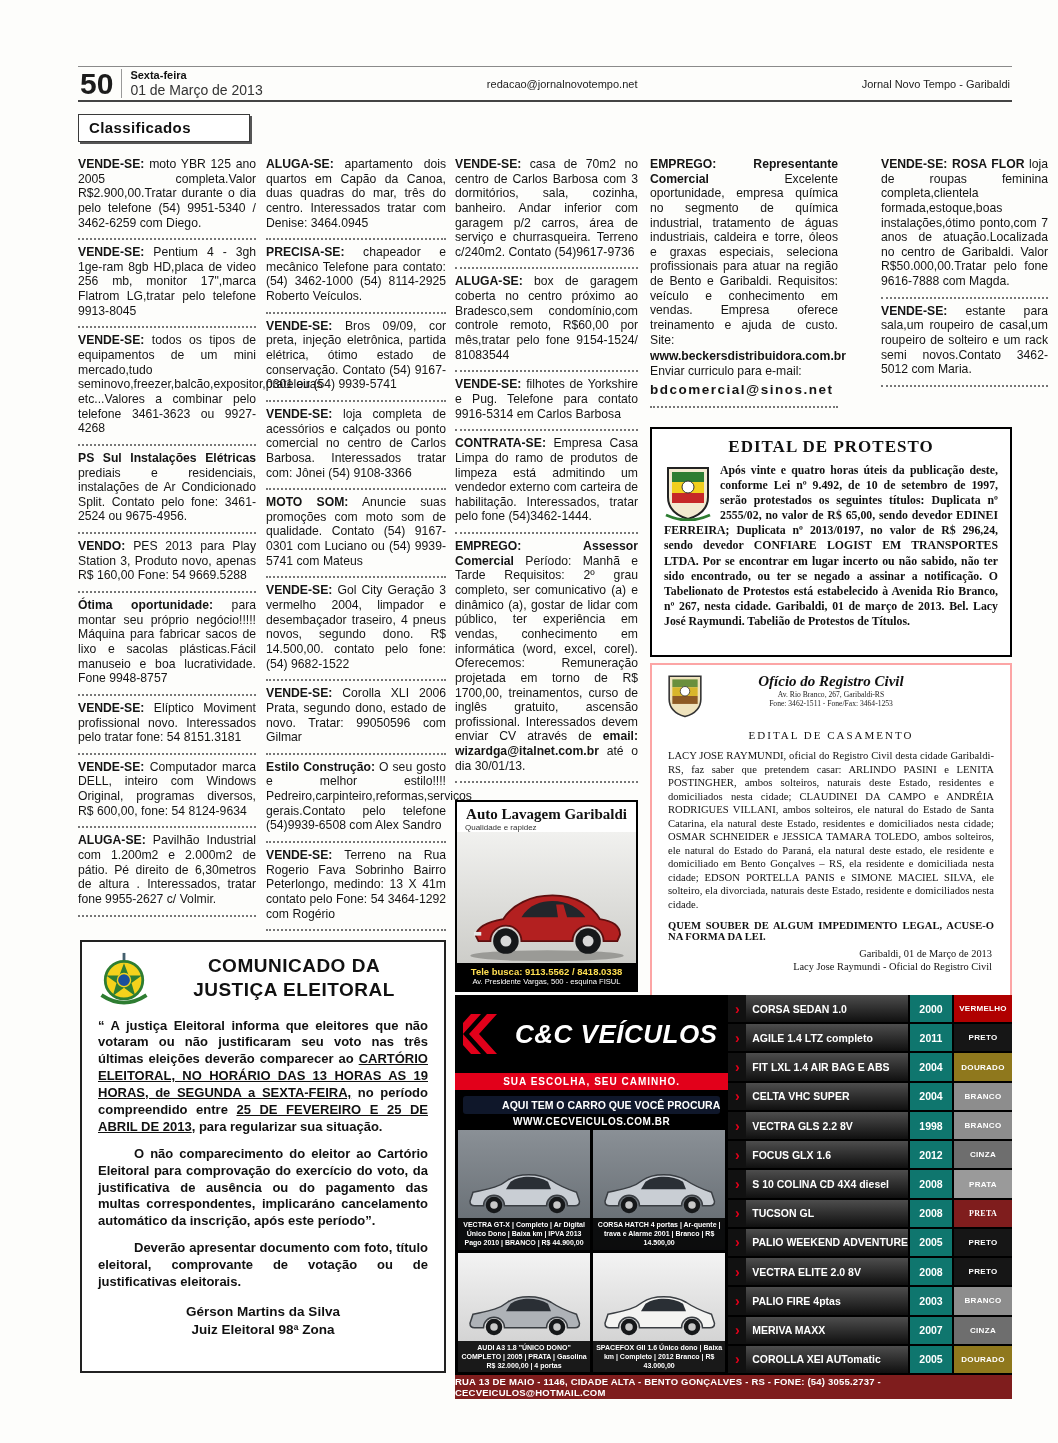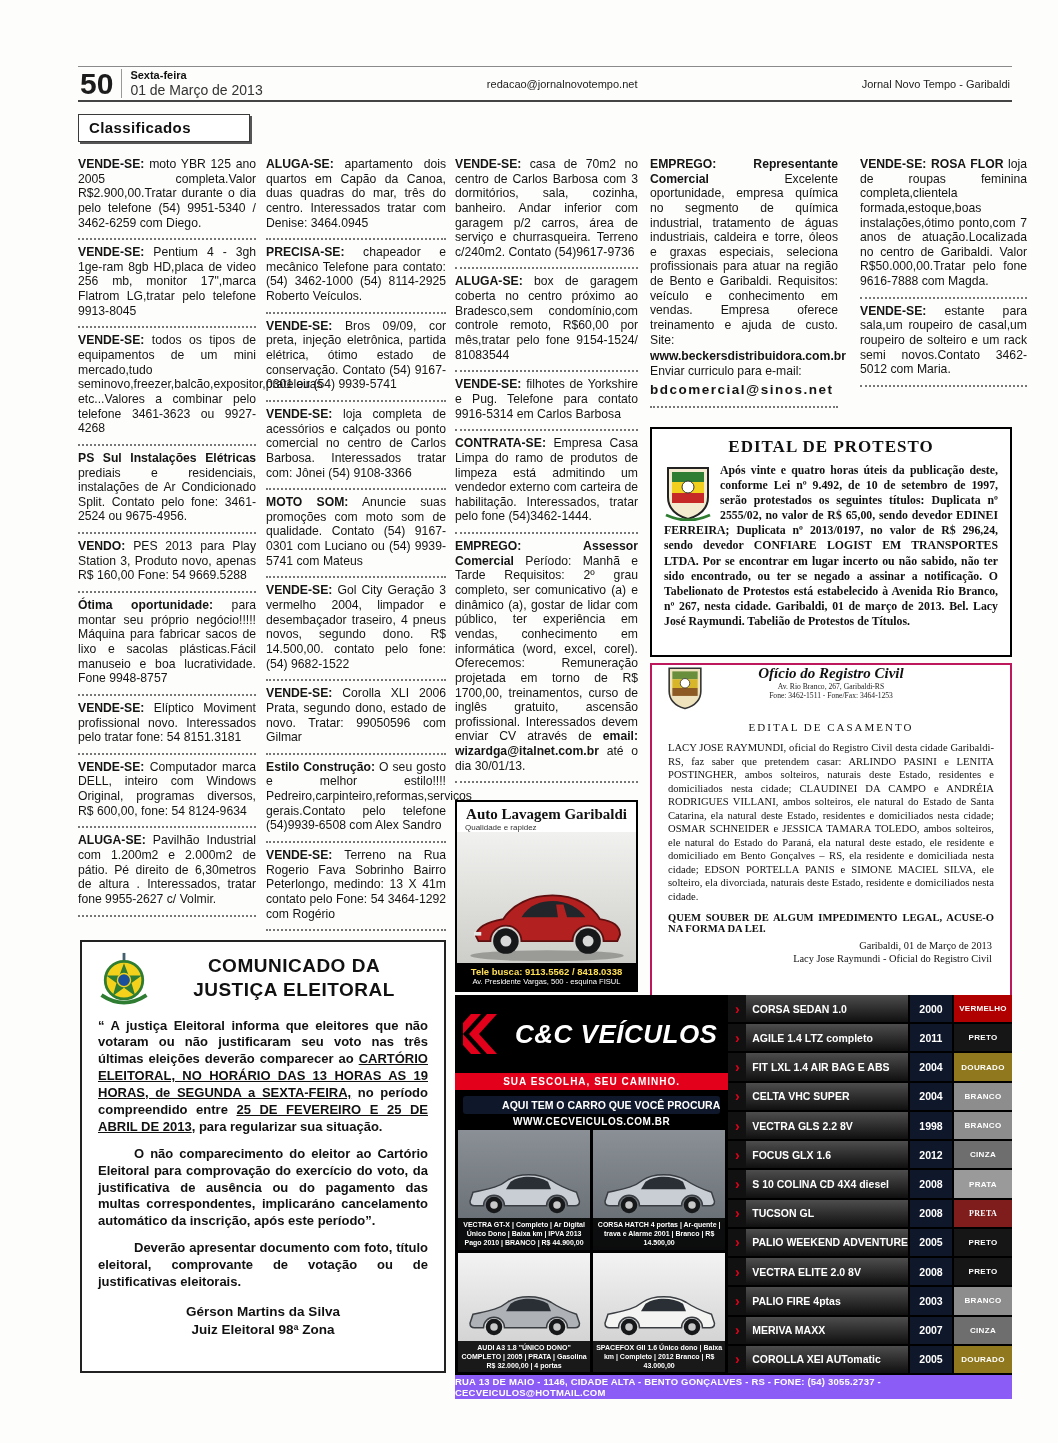--- a/index.html
+++ b/index.html
@@ -22,21 +22,21 @@
   .section-box { position:absolute; left:78px; top:114px; width:172px; padding:4px 10px 5px;
     border:1px solid #3a3a3a; box-shadow:2px 2px 0 0 #555; font-size:15px; font-weight:bold;
     letter-spacing:.4px; background:#fff; }
 
   
   .col { position:absolute; top:152px; font-size:12.2px; line-height:1.2; color:#141414; }
   .col1 { left:78px;  width:178px; }
   .col2 { left:266px; width:180px; }
   .col3 { left:455px; width:183px; }
   .col4 { left:650px; width:188px; }
-  .col5 { left:860px; width:167px; }
+  .col5 { left:881px; width:167px; }
   .ad { border-bottom:2px dotted #767676; padding:5px 0 8px; }
   .ad p { text-align:justify; }
   .lbl { font-weight:bold; }
   .site-line { display:block; font-weight:bold; margin-top:2px; }
   .email-big { display:block; font-weight:bold; font-size:13.5px; letter-spacing:1.5px; margin-top:3px; }
 
   
   .lavagem { position:absolute; left:455px; top:800px; width:183px; height:192px;
     border:2px solid #000; background:#fff; display:flex; flex-direction:column; }
   .lav-title { font-family:"Liberation Serif", serif; font-weight:bold; font-size:15px; text-align:center; padding-top:4px; }
@@ -48,21 +48,21 @@
 
   
   .protesto { position:absolute; left:650px; top:427px; width:362px; min-height:230px;
     border:2px solid #000; background:#fff; padding:8px 12px 10px; font-family:"Liberation Serif", serif; }
   .prot-title { text-align:center; font-weight:bold; font-size:17px; letter-spacing:1px; margin-bottom:6px; }
   .prot-crest { float:left; margin:2px 8px 2px 0; }
   .prot-body { font-weight:bold; font-size:11.8px; line-height:1.28; text-align:justify; }
 
   
   .registro { position:absolute; left:650px; top:663px; width:362px; height:394px;
-    border:2px solid #be185d; background:#fff; font-family:"Liberation Serif", serif; padding:0 12px; overflow:hidden; }
+    border:2px solid #fca5a5; background:#fff; font-family:"Liberation Serif", serif; padding:8px 12px; overflow:hidden; }
   .reg-head { position:relative; text-align:center; min-height:48px; }
   .reg-crest { position:absolute; left:2px; top:0; }
   .reg-title { font-size:15px; font-weight:bold; font-style:italic; }
   .reg-addr, .reg-phones { font-size:7.6px; color:#222; }
   .reg-sub { text-align:center; font-size:11px; letter-spacing:2px; margin:8px 0 8px; }
   .reg-body { font-size:10.6px; line-height:1.28; text-align:justify; padding:0 4px; }
   .reg-notice { font-weight:bold; font-size:10.6px; text-align:justify; margin-top:8px; padding:0 4px; }
   .reg-date, .reg-sig { text-align:right; font-size:10.4px; margin-top:6px; padding-right:6px; }
   .reg-sig { margin-top:2px; }
 
@@ -91,25 +91,25 @@
     background:linear-gradient(180deg,#8a9096,#5f666c); }
   .cec-cell:nth-child(n+3) { background:linear-gradient(180deg,#f3f3f3,#c9c9c9); }
   .cec-cap { position:absolute; bottom:0; left:0; right:0; background:rgba(0,0,0,.88); color:#fff;
     font-size:7px; font-weight:bold; line-height:1.3; text-align:center; padding:2px 3px; }
   .cec-right { flex:1; display:flex; flex-direction:column; min-height:0; }
   .cr { flex:1; display:flex; align-items:stretch; border-bottom:2px solid #000; min-height:0; }
   .crv { width:18px; background:#111; color:#e2001a; font-weight:bold; font-size:14px;
     display:flex; align-items:center; justify-content:center; }
   .crm { flex:1; background:linear-gradient(180deg,#4d4d4d,#101010); font-weight:bold; font-size:10.5px;
     display:flex; align-items:center; padding-left:6px; white-space:nowrap; overflow:hidden; }
-  .cry { width:44px; background:#0f172a; border-left:2px solid #000; font-weight:bold; font-size:10.5px;
+  .cry { width:44px; background:#0f766e; border-left:2px solid #000; font-weight:bold; font-size:10.5px;
     display:flex; align-items:center; justify-content:center; }
   .crc { width:60px; border-left:2px solid #000; font-weight:bold; font-size:8px;
     display:flex; align-items:center; justify-content:center; letter-spacing:.3px; }
-  .cec-footer { height:24px; background:#8b5cf6; display:flex; align-items:center; justify-content:center;
+  .cec-footer { height:24px; background:#7f1d1d; display:flex; align-items:center; justify-content:center;
     font-size:9.5px; font-weight:bold; letter-spacing:.2px; }
 </style>
 </head>
 <body>
 
 <div class="page">
 
   <div class="masthead">
     <span class="page-num">50</span>
     <span class="date-block">

